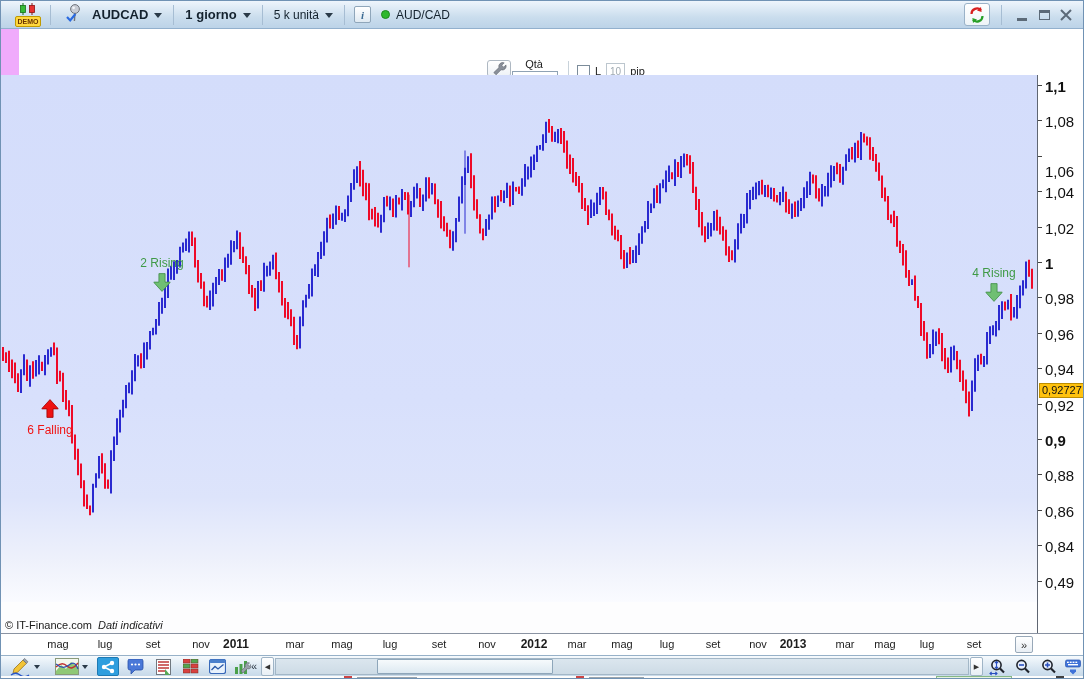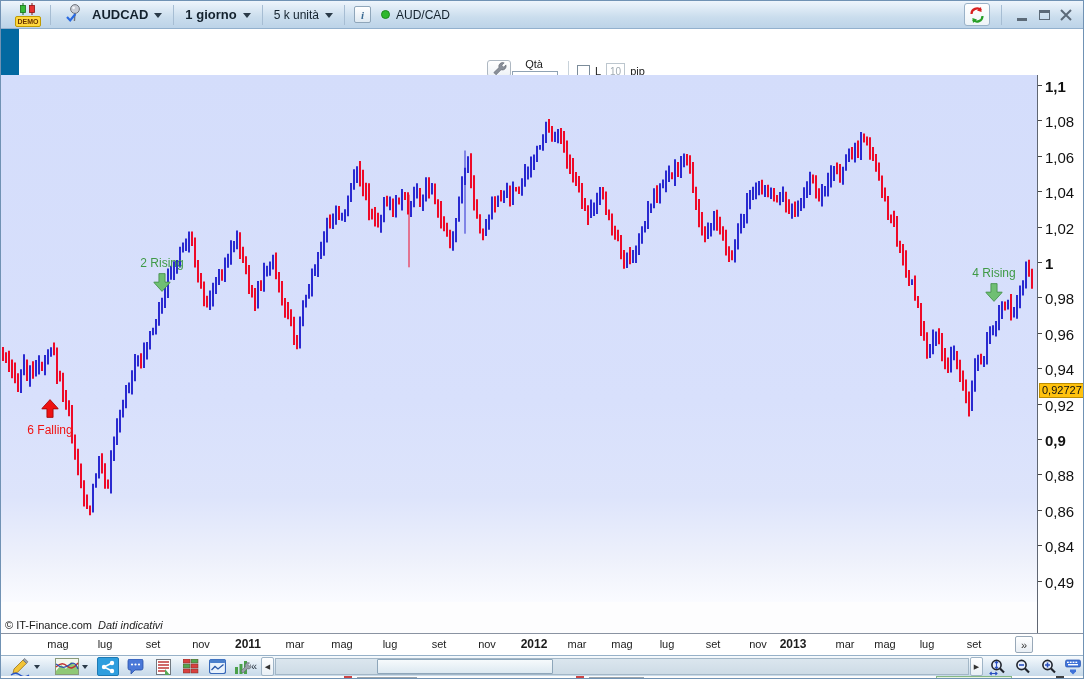--- a/index.html
+++ b/index.html
@@ -1,16 +1,16 @@
 <!DOCTYPE html>
 <html><head>
 <meta charset="utf-8">
 <style>
   html,body{margin:0;padding:0;background:#e8e8e8;}
-  .app{position:relative;width:1084px;height:679px;background:#0369a1;border:1px solid #7092b4;box-sizing:border-box;
+  .app{position:relative;width:1084px;height:679px;background:#f0abfc;border:1px solid #7092b4;box-sizing:border-box;
        font-family:"Liberation Sans",sans-serif;overflow:hidden;-webkit-font-smoothing:antialiased;}
   .app *{box-sizing:border-box;}
   button{background:none;border:none;padding:0;margin:0;font:inherit;cursor:pointer;}
 
   
   .titlebar{position:absolute;left:0;top:0;width:100%;height:28px;
     background:linear-gradient(#eef5fc,#cadded 60%,#bcd3e8);border-bottom:1px solid #92b0cd;
     display:flex;align-items:center;padding-left:14px;color:#1c2b3a;}
   .tb-sep{width:1px;height:20px;background:#a6bdd3;margin:0 9px;flex:none;}
   .tb-spacer{flex:1;}
@@ -574,21 +574,21 @@
       <span>© IT-Finance.com</span>
       <em>Dati indicativi</em>
     </div>
     <div class="price-axis" id="price-axis">
       <div class="last-price" id="last-price" style="top: 308px;">0,92727</div>
     <div class="ptickmark" style="top: 10px;"></div>
         <div class="ptick bold" style="top: 3px;">1,1</div>
         <div class="ptickmark" style="top: 45px;"></div>
         <div class="ptick" style="top: 38px; text-align: center;">1,08</div>
         <div class="ptickmark" style="top: 81px;"></div>
-        <div class="ptick" style="top: 74px;">1,06</div>
+        <div class="ptick" style="top: 88px;">1,06</div>
         <div class="ptickmark" style="top: 116px;"></div>
         <div class="ptick" style="top: 109px;">1,04</div>
         <div class="ptickmark" style="top: 152px;"></div>
         <div class="ptick" style="top: 145px;">1,02</div>
         <div class="ptickmark" style="top: 187px;"></div>
         <div class="ptick bold" style="top: 180px;">1</div>
         <div class="ptickmark" style="top: 222px;"></div>
         <div class="ptick" style="top: 215px;">0,98</div>
         <div class="ptickmark" style="top: 258px;"></div>
         <div class="ptick" style="top: 251px;">0,96</div>
@@ -606,21 +606,21 @@
         <div class="ptick" style="top: 463px;">0,84</div>
         <div class="ptickmark" style="top: 506px;"></div>
         <div class="ptick" style="top: 499px;">0,49</div>
       </div>
     <div class="time-axis" id="time-axis">
       <button class="more-btn">»</button>
     <div class="ttick" style="left: 57px;">mag</div>
         <div class="ttick" style="left: 104px;">lug</div>
         <div class="ttick" style="left: 152px;">set</div>
         <div class="ttick" style="left: 200px;">nov</div>
-        <div class="ttick bold" style="left: 247px;">2011</div>
+        <div class="ttick bold" style="left: 235px;">2011</div>
         <div class="ttick" style="left: 294px;">mar</div>
         <div class="ttick" style="left: 341px;">mag</div>
         <div class="ttick" style="left: 389px;">lug</div>
         <div class="ttick" style="left: 438px;">set</div>
         <div class="ttick" style="left: 486px;">nov</div>
         <div class="ttick bold" style="left: 533px;">2012</div>
         <div class="ttick" style="left: 576px;">mar</div>
         <div class="ttick" style="left: 621px;">mag</div>
         <div class="ttick" style="left: 666px;">lug</div>
         <div class="ttick" style="left: 712px;">set</div>

